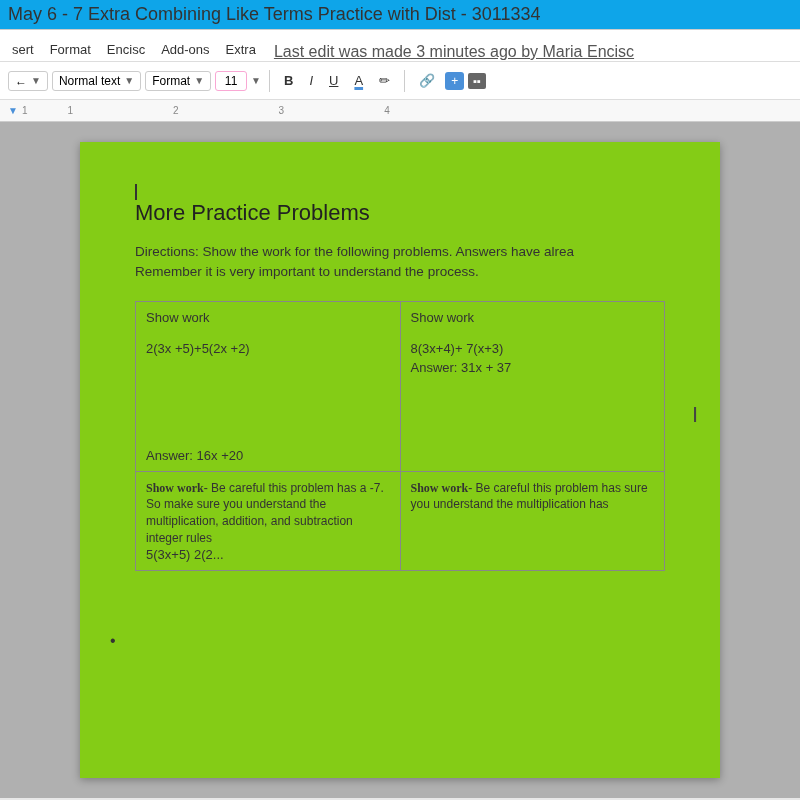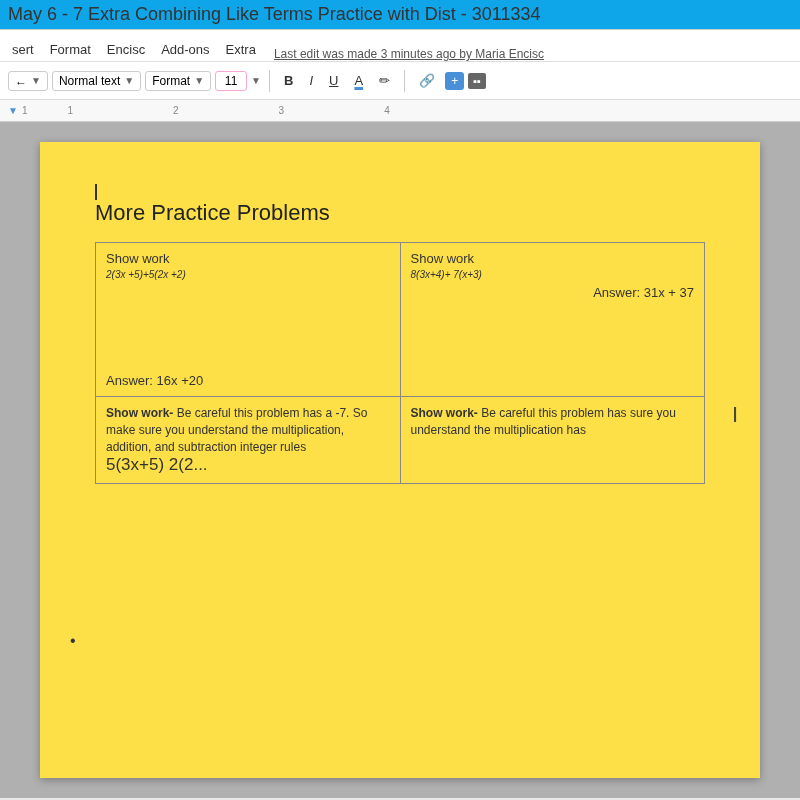--- a/index.html
+++ b/index.html
@@ -34,21 +34,21 @@
       font-size: 13px;
       color: #333;
     }
     .menu-bar .menu-item {
       padding: 4px 8px;
       cursor: pointer;
       border-radius: 3px;
     }
     .menu-bar .last-edit {
       margin-left: 10px;
-      font-size: 12px;
+      font-size: 16px;
       color: #555;
       text-decoration: underline;
       white-space: nowrap;
     }
 
     
     .toolbar {
       background: #fff;
       border-bottom: 1px solid #ddd;
       display: flex;
@@ -118,22 +118,22 @@
       background: #b0b0b0;
       padding: 20px;
       height: calc(800px - 32px - 38px - 22px - 32px);
       overflow: hidden;
       display: flex;
       justify-content: center;
     }
 
     
     .page {
-      background: #fde047;
-      width: 720px;
+      background: #84cc16;
+      width: 640px;
       min-height: 600px;
       padding: 40px 55px 28px 55px;
       box-shadow: 0 2px 8px rgba(0,0,0,0.3);
       position: relative;
     }
 
     .page-title {
       font-size: 22px;
       font-weight: normal;
       margin-bottom: 16px;
@@ -157,48 +157,47 @@
       border: 1px solid #888;
       padding: 8px 10px;
       vertical-align: top;
       width: 50%;
     }
     .cell-label {
       font-weight: normal;
       font-size: 13px;
       color: #333;
       display: block;
+      margin-bottom: 16px;
+    }
+    .cell-problem {
+      font-size: 13px;
+      color: #333;
       margin-bottom: 0;
-    }
-    .cell-problem {
-      font-size: 10px;
-      color: #333;
-      margin-bottom: 0;
-      font-style: italic;
     }
     .cell-answer {
       font-size: 13px;
       color: #333;
       margin-top: 92px;
       display: block;
     }
     .cell-answer-inline {
       font-size: 13px;
       color: #333;
       margin-top: 4px;
       display: block;
-      text-align: right;
     }
     .show-work-note {
       font-size: 12px;
       color: #333;
       line-height: 1.4;
     }
     .show-work-note .bold-part {
       font-weight: bold;
+      font-family: Liberation Serif, serif;
     }
     .cursor-line {
       display: inline-block;
       width: 2px;
       height: 16px;
       background: #333;
       vertical-align: middle;
       margin-right: 2px;
     }
 
@@ -280,20 +279,24 @@
 <div class="doc-area">
   <div class="page">
 
     
     <span class="cursor-line"></span>
 
     
     <h1 class="page-title">More Practice Problems</h1>
 
     
+    <p class="directions">
+      <span>Directions:  Show the work for the following problems.  Answers have alrea</span><br>
+      <span>Remember it is very important to understand the process.</span>
+    </p>
 
     
     <div style="position:absolute;right:22px;top:260px;font-size:22px;color:#444;font-style:normal;font-weight:300;">I</div>
 
     
     <table class="practice-table">
 
       <tbody>
           <tr>
         <td>
@@ -308,21 +311,21 @@
         </td>
       </tr>
 
       <tr>
         <td>
           <span class="show-work-note">
             <span class="bold-part">Show work-</span>
             <span>Be careful this problem has a -7.  So make sure you understand the multiplication, addition, and subtraction integer rules</span>
           </span>
           <br>
-          <span style="font-size:17px;color:#333;">5(3x+5) 2(2...</span>
+          <span style="font-size:13px;color:#333;">5(3x+5) 2(2...</span>
         </td>
         <td>
           <span class="show-work-note">
             <span class="bold-part">Show work-</span>
             <span>Be careful this problem has sure you understand the multiplication has</span>
           </span>
         </td>
       </tr>
     </tbody>
       </table>

